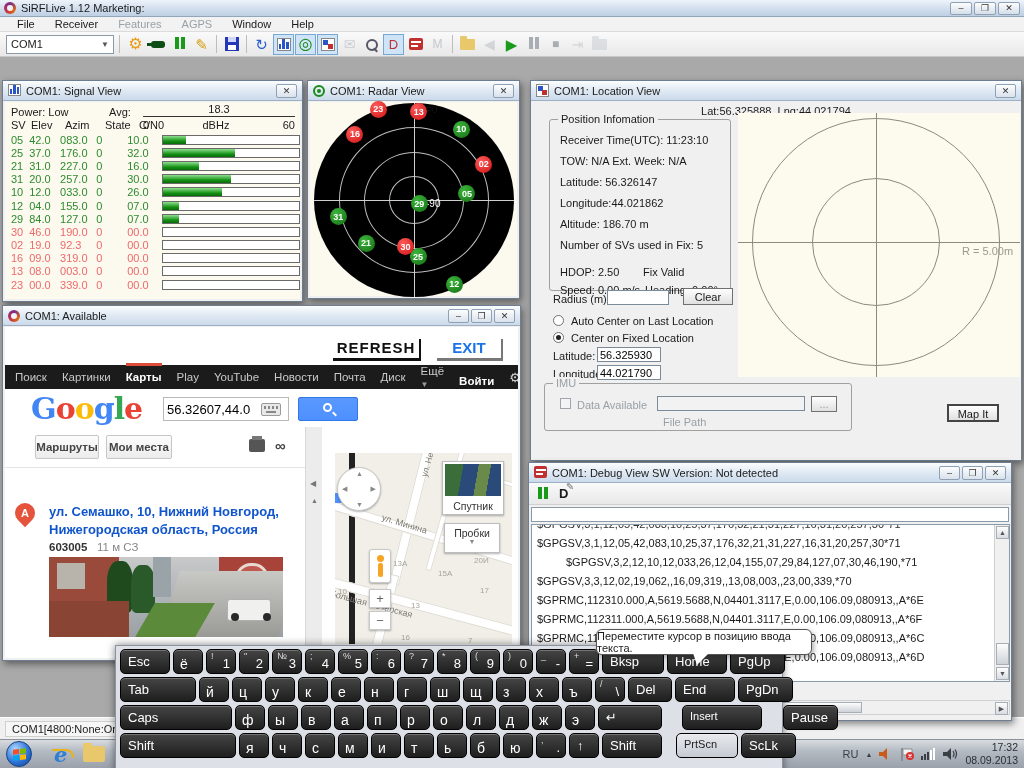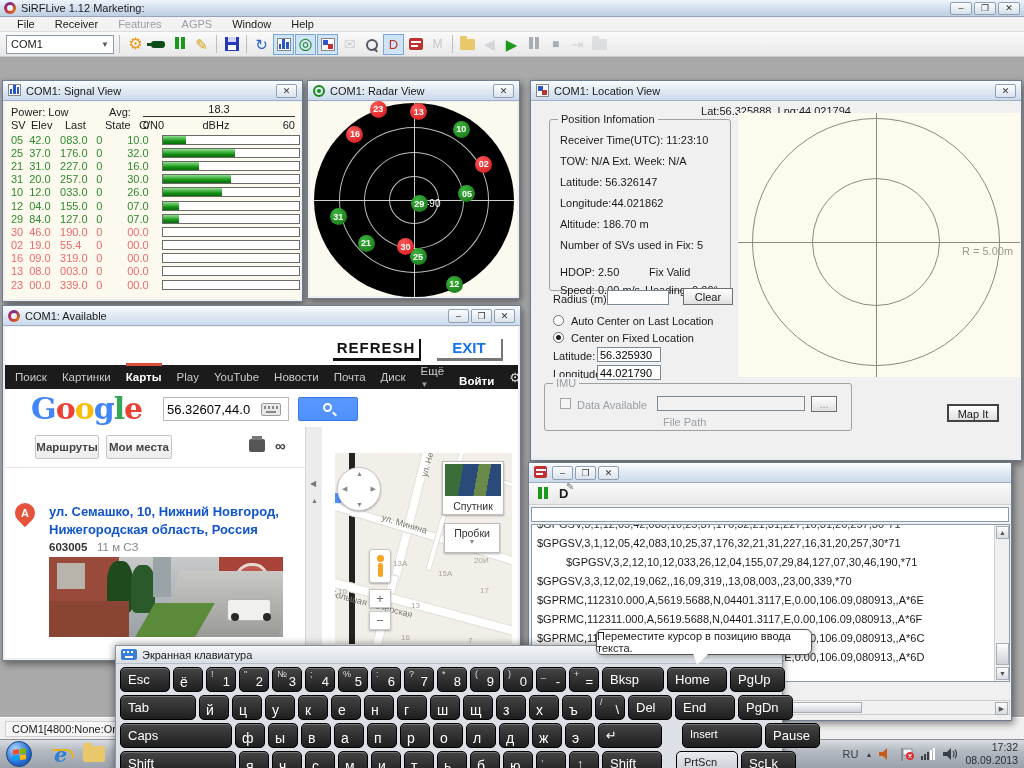--- a/index.html
+++ b/index.html
@@ -327,21 +327,21 @@
     <span class="hdr-avg">Avg:</span>
     <div id="sig-avgval">18.3</div>
     <div class="sig-scale">
       <span>0</span>
         <span>dBHz</span>
         <span>60</span>
     </div>
     <div id="sig-cols">
       <span class="c-sv">SV</span>
       <span class="c-el">Elev</span>
-      <span class="c-az">Last</span>
+      <span class="c-az">Azim</span>
       <span class="c-st">State</span>
       <span class="c-cn">C/N0</span>
     </div>
     <div id="sig-rows">
         <div class="srow g">
           <span class="c-sv">05</span>
           <span class="c-el">42.0</span>
           <span class="c-az">083.0</span>
           <span class="c-st">0</span>
           <span class="c-cn">10.0</span>
@@ -415,21 +415,21 @@
           <span class="c-az">190.0</span>
           <span class="c-st">0</span>
           <span class="c-cn">00.0</span>
           <span class="bar">
             <span class="fill" style="display: block; width: 0%;"></span>
           </span>
         </div>
         <div class="srow r">
           <span class="c-sv">02</span>
           <span class="c-el">19.0</span>
-          <span class="c-az">55.4</span>
+          <span class="c-az">92.3</span>
           <span class="c-st">0</span>
           <span class="c-cn">00.0</span>
           <span class="bar">
             <span class="fill" style="display: block; width: 0%;"></span>
           </span>
         </div>
         <div class="srow r">
           <span class="c-sv">16</span>
           <span class="c-el">09.0</span>
           <span class="c-az">319.0</span>
@@ -513,21 +513,21 @@
   <div id="loc-hdr">Lat:56.325888, Lng:44.021794</div>
   <div class="groupbox" id="loc-info">
     <span class="gt">Position Infomation</span>
     <span class="ln" style="top:14px;">Receiver Time(UTC): 11:23:10</span>
     <span class="ln" style="top:35px;">TOW: N/A   Ext. Week: N/A</span>
     <span class="ln" style="top:56px;">Latitude: 56.326147</span>
     <span class="ln" style="top:77px;">Longitude:44.021862</span>
     <span class="ln" style="top:98px;">Altitude: 186.70 m</span>
     <span class="ln" style="top:119px;">Number of SVs used in Fix: 5</span>
     <span class="ln" style="top:146px;">HDOP: 2.50</span>
-    <span class="ln" style="top:146px;left:99px;">Fix Valid</span>
+    <span class="ln" style="top:146px;left:93px;">Fix Valid</span>
     <span class="ln" style="top:164px;">Speed: 0.00 m/s</span>
     <span class="ln" style="top:164px;left:95px;">Heading: 0.00°</span>
   </div>
   <div id="loc-plot">
     <div class="circ" style="left:14px;top:5px;width:248px;height:248px;"></div>
     <div class="circ" style="left:74px;top:65px;width:128px;height:128px;"></div>
     <div class="lv" style="left:138px;top:0;"></div>
     <div class="lh" style="top:129px;left:0;"></div>
     <span class="rlabel" style="left:224px;top:132px;">R = 5.00m</span>
   </div>
@@ -658,20 +658,21 @@
       </div>
     </div>
   </div>
 </div>
 
 <div class="win" id="win-debug">
   <div class="tb">
     <div class="ticon">
         <div class="i-msg" style="width:13px;"></div>
       </div>
+    <span class="ttl">COM1: Debug View SW Version: Not detected</span>
     <div class="wbtns">
       <div class="wbtn">–</div>
       <div class="wbtn">❐</div>
       <div class="wbtn">✕</div>
     </div>
   </div>
   <div id="dbg-toolbar">
     <span class="dbg-pause"><span></span><span></span></span>
     <span class="dbg-d">D</span>
   </div>
@@ -737,24 +738,20 @@
         <path d="M10,3 Q12,6 10,9 M12,1.5 Q15,6 12,10.5" stroke="#3a3f46" fill="none" stroke-width="1.2"></path>
       </svg>
     <div id="clock">
       <div>17:32</div>
       <div>08.09.2013</div>
     </div>
   </div>
 </div>
 
 <div class="abs" id="win-kb">
-  <div id="kb-title">
-    <div class="kb-t-ico"></div>
-    <span>Экранная клавиатура</span>
-  </div>
   <div>
       <div class="kb-row">
         <div class="key" style="width: 50px;">
           <span class="kt">Esc</span>
         </div>
         <div class="key" style="width: 30px;">
           <span class="km">ё</span>
         </div>
         <div class="key" style="width: 30px;">
           <span class="ks">!</span>
@@ -905,21 +902,21 @@
         <div class="key" style="width: 30px;">
           <span class="km">э</span>
         </div>
         <div class="key" style="width: 64px;">
           <span class="kt">↵</span>
         </div>
         <div class="kb-sp" style="width: 14px;"></div>
         <div class="key" style="width: 80px;">
           <span class="kt" style="font-size: 11px;">Insert</span>
         </div>
-        <div class="key" style="width: 55px;">
+        <div class="key" style="width: 55px; margin-left: 18px;">
           <span class="kt">Pause</span>
         </div>
       </div>
       <div class="kb-row">
         <div class="key" style="width: 116px;">
           <span class="kt">Shift</span>
         </div>
         <div class="key" style="width: 30px;">
           <span class="km">я</span>
         </div>

